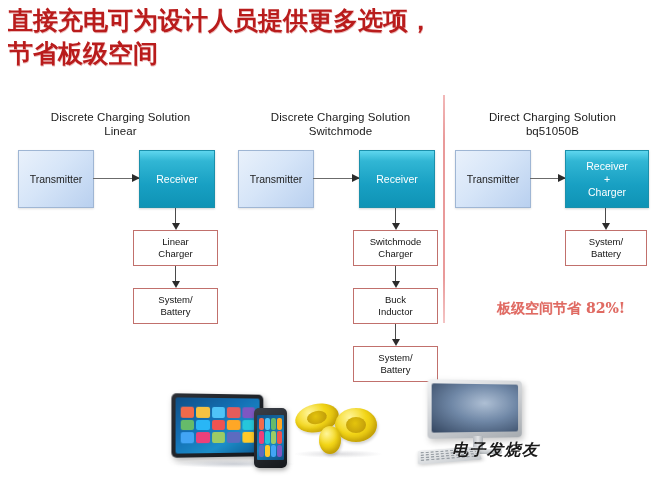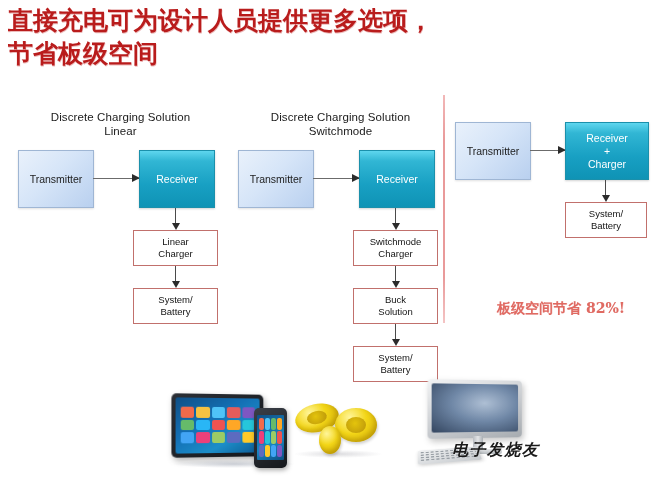--- a/index.html
+++ b/index.html
@@ -277,30 +277,32 @@
         <div class="line"></div>
         <div class="head"></div>
       </div>
     <div class="box-red tall">Switchmode
 Charger</div>
     <div class="varrow">
         <div class="line"></div>
         <div class="head"></div>
       </div>
     <div class="box-red tall">Buck
-Solution</div>
+Inductor</div>
     <div class="varrow">
         <div class="line"></div>
         <div class="head"></div>
       </div>
     <div class="box-red tall">System/
 Battery</div>
   </div>
 
   <div class="col" id="col3">
+    <div class="col-head">Direct Charging Solution
+bq51050B</div>
     <div class="toprow">
       <div class="box-tx">Transmitter</div>
       <div class="harrow">
         <div class="line"></div>
           <div class="head"></div>
       </div>
       <div class="box-rx">Receiver
 +
 Charger</div>
     </div>

